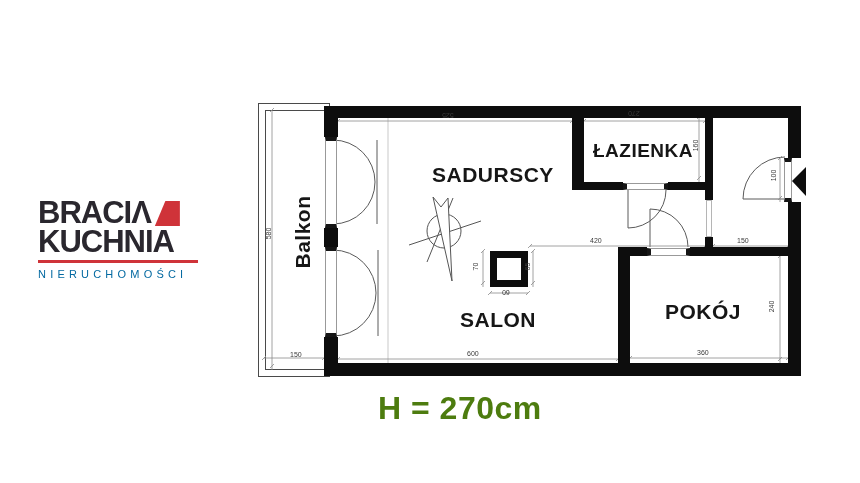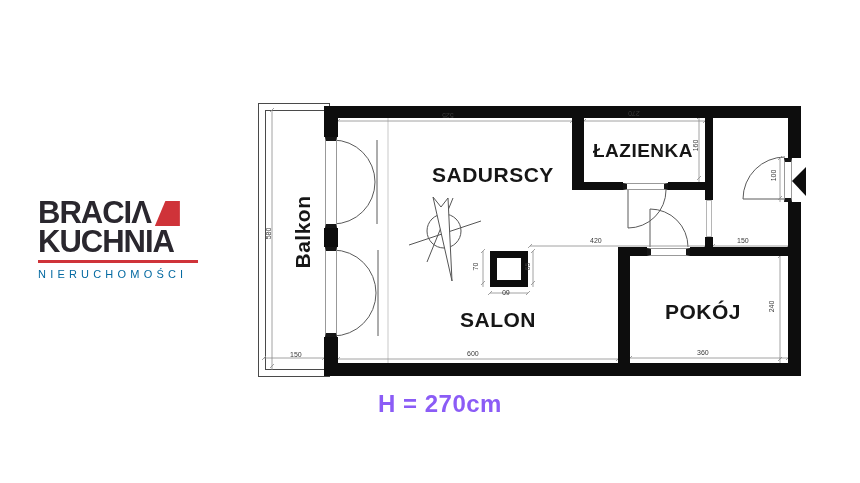--- a/index.html
+++ b/index.html
@@ -23,22 +23,22 @@
   .door{position:absolute;background:#fff;box-sizing:border-box;border:1px solid #999;z-index:3;}
   .door.v{border-top:4px solid #151515;border-bottom:4px solid #151515;}
   .door.h{border-left:4px solid #151515;border-right:4px solid #151515;}
   .opening{position:absolute;background:#fff;box-sizing:border-box;border:1px solid #b5b5b5;z-index:3;}
 
   .room{position:absolute;font-weight:bold;color:#161616;text-align:center;
         letter-spacing:0.5px;z-index:4;white-space:nowrap;}
   .dim{position:absolute;font-size:7px;color:#3a3a3a;z-index:4;white-space:nowrap;line-height:1;}
   .rot90{transform:rotate(-90deg);transform-origin:center;}
   .rot180{transform:rotate(180deg);transform-origin:center;}
-  .height-note{position:absolute;left:378px;top:390px;font-weight:bold;font-size:24px;
-               color:#8b5cf6;letter-spacing:0.5px;z-index:4;}
+  .height-note{position:absolute;left:378px;top:390px;font-weight:bold;font-size:32px;
+               color:#4d7c0f;letter-spacing:0.5px;z-index:4;}
 </style>
 </head>
 <body>
 
 <div class="stage">
 
   <div class="logo">
     <div class="logo-row">
       <span class="brand">BRACIΛ</span>
       <span class="logo-mark"></span>

